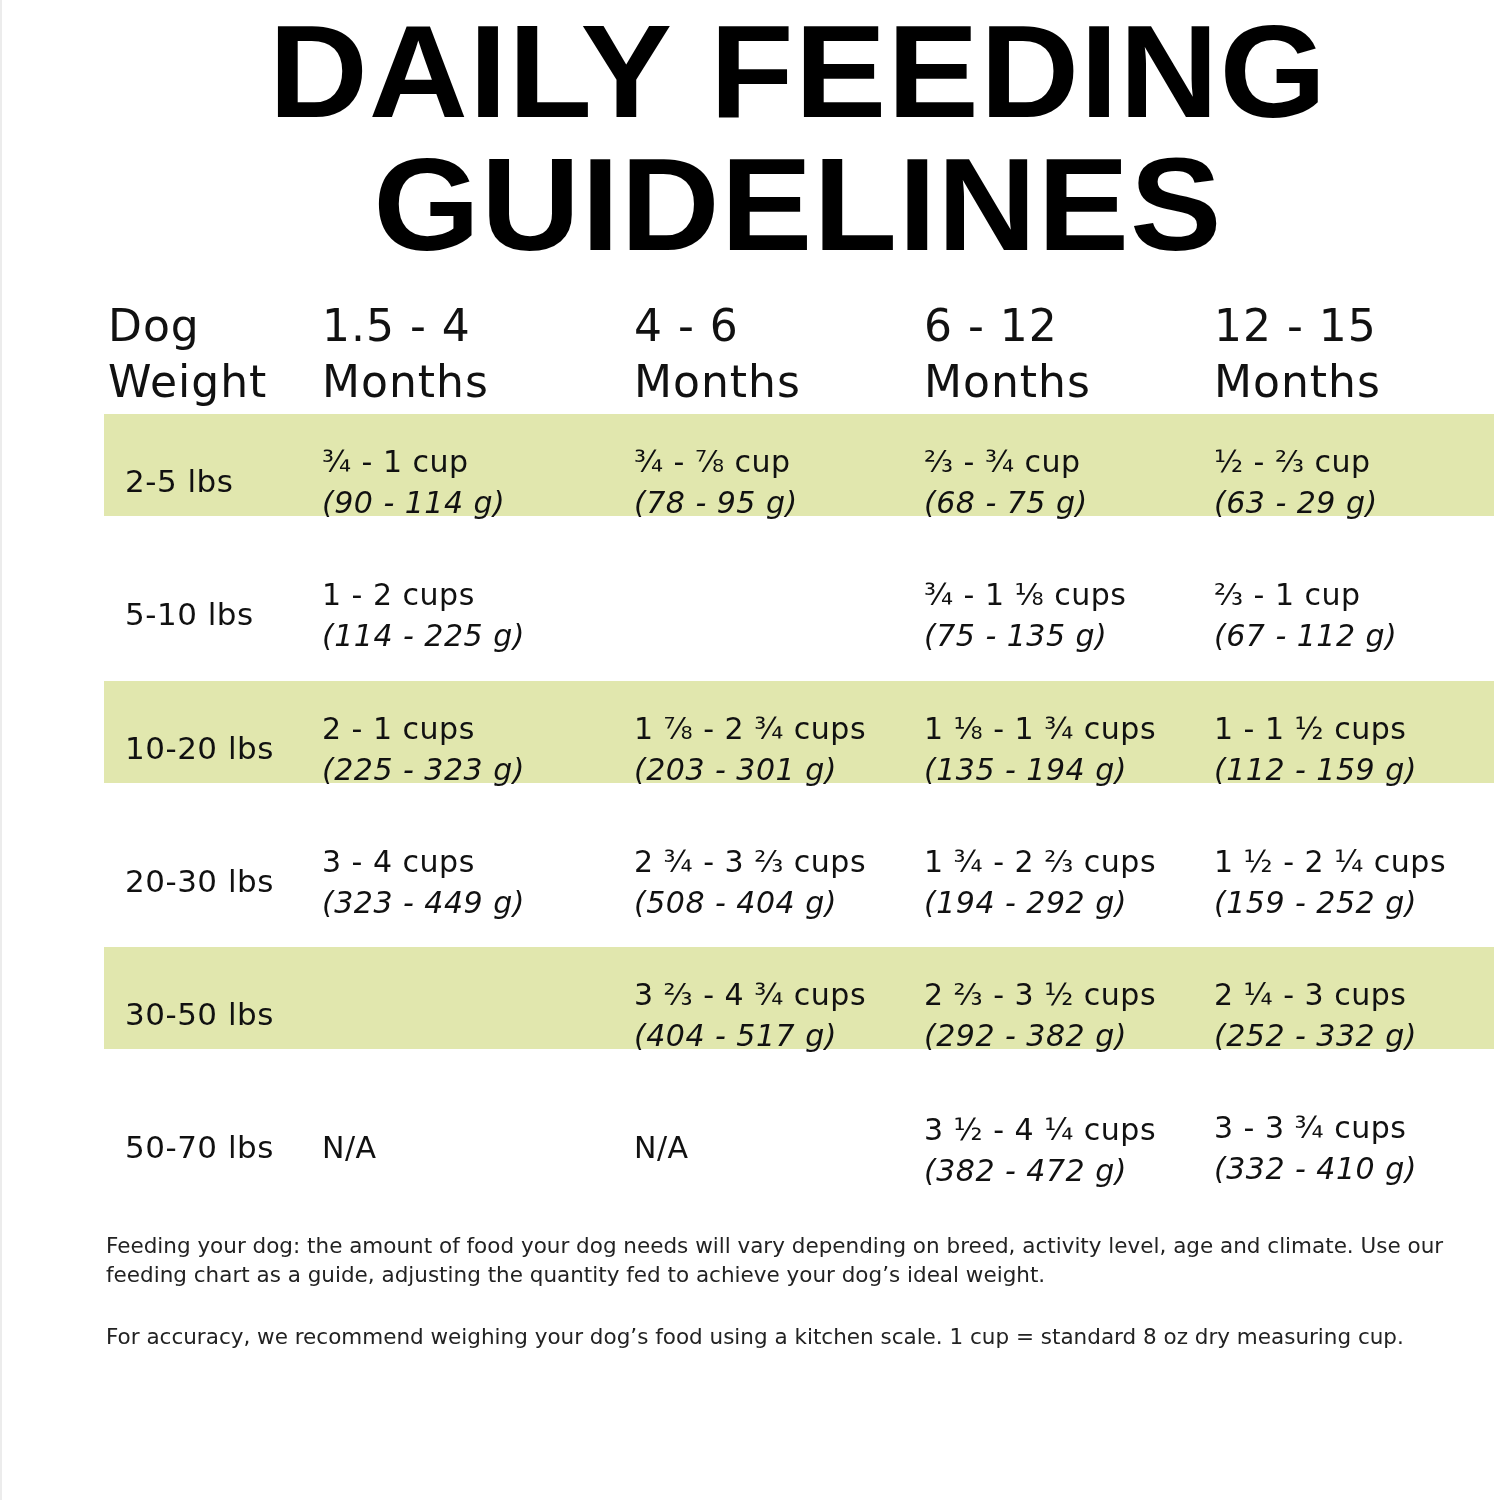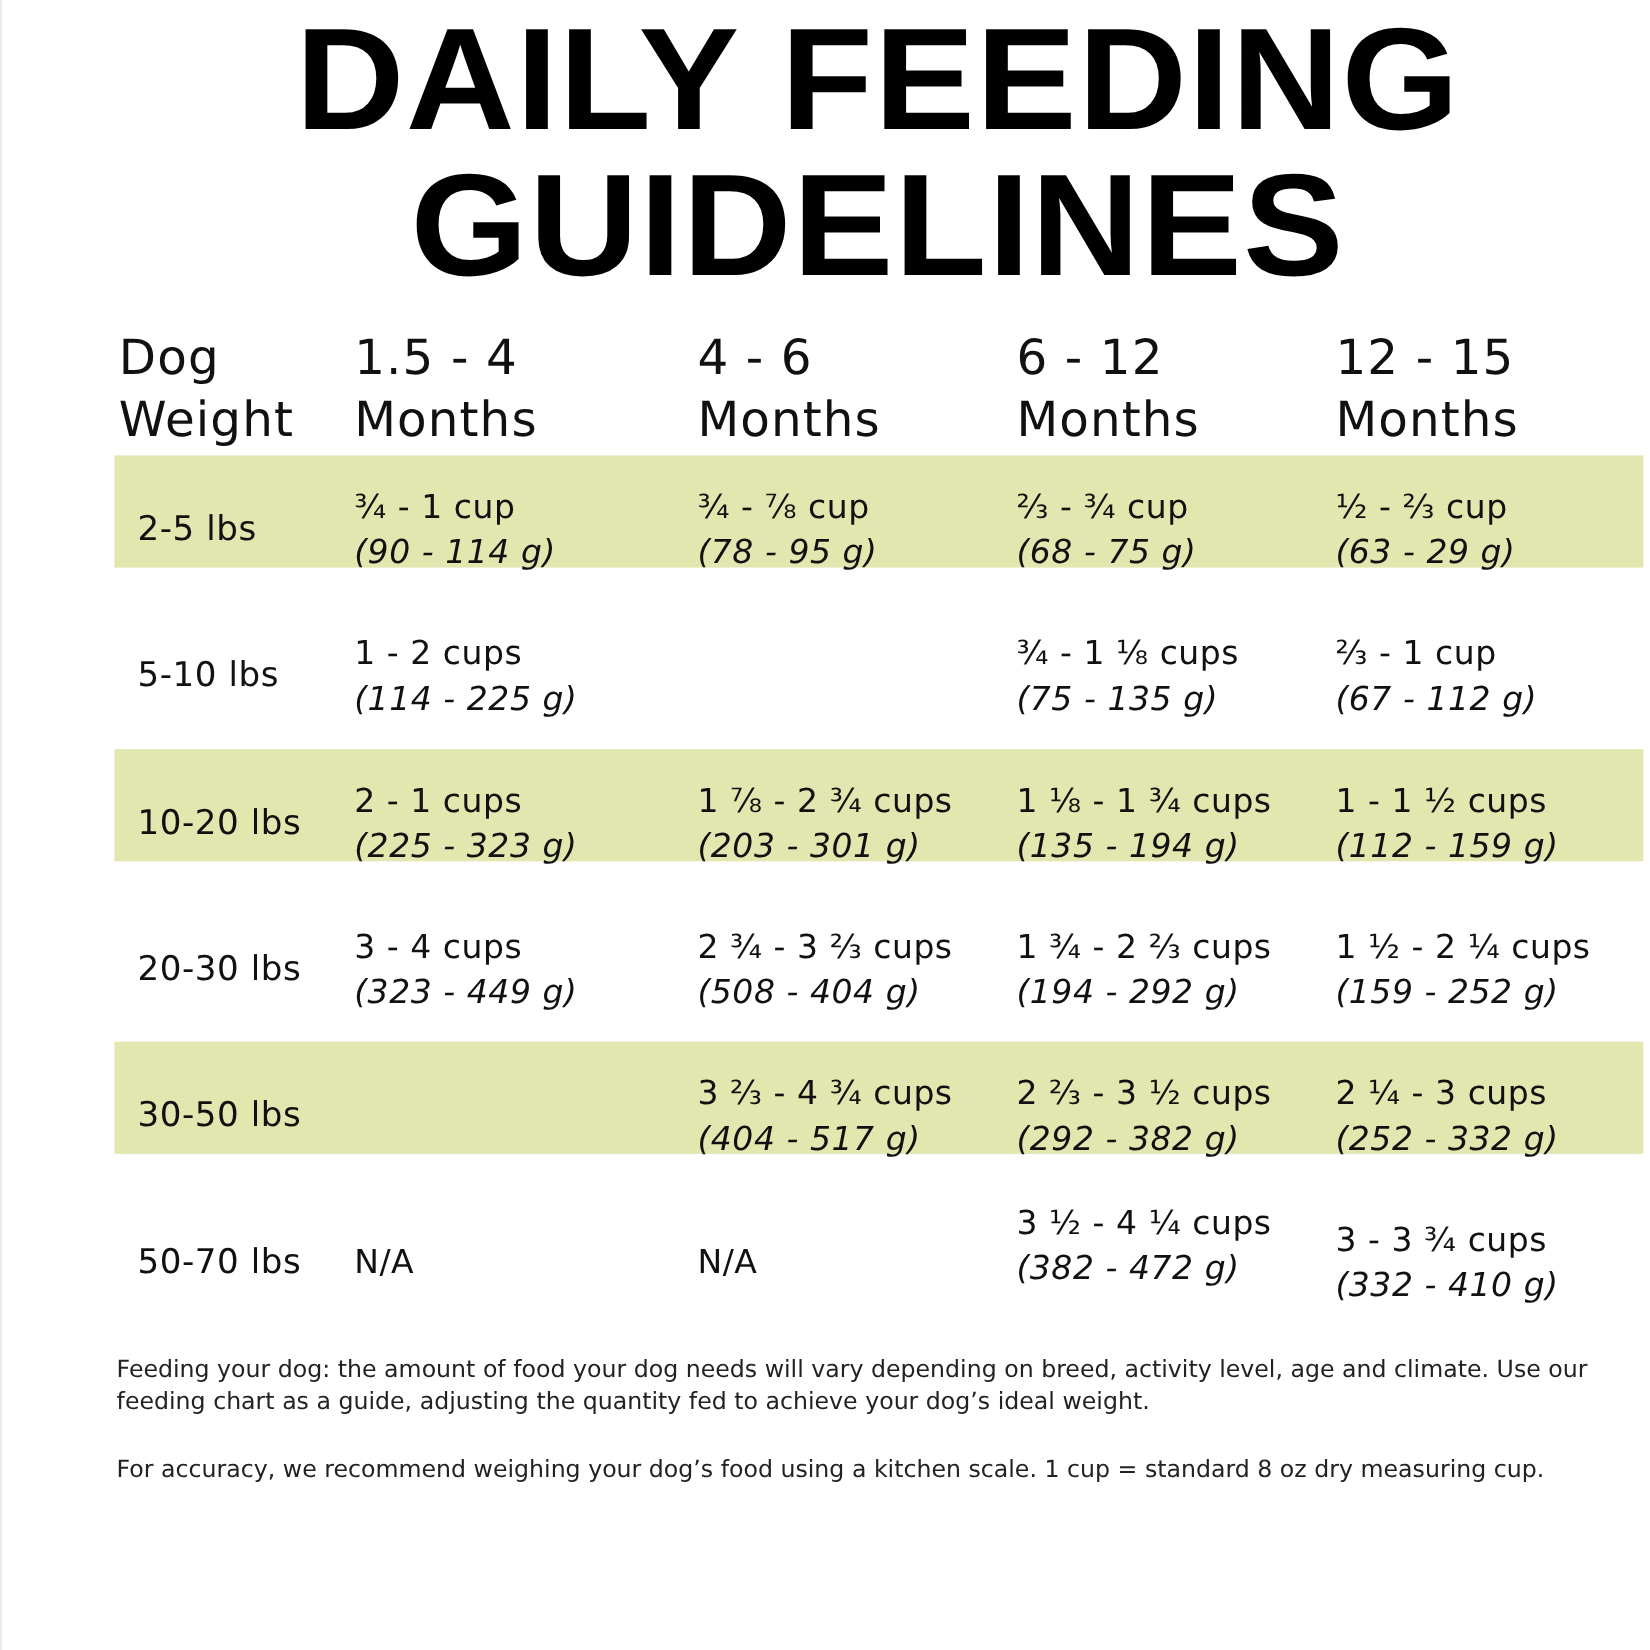--- a/index.html
+++ b/index.html
@@ -156,21 +156,21 @@
   </div>
 
   <div class="row" style="top:782px">
     <div class="weight" style="top:47px">50-70 lbs</div>
     <div class="cell" style="left:218px;top:47px">
         <span class="c">N/A</span>
       </div>
     <div class="cell" style="left:530px;top:47px">
         <span class="c">N/A</span>
       </div>
-    <div class="cell" style="left:820px;top:12px">
+    <div class="cell" style="left:820px;top:29px">
         <span class="c">3 ½ - 4 ¼ cups</span>
         <span class="g">(382 - 472 g)</span>
       </div>
     <div class="cell" style="left:1110px;top:27px">
         <span class="c">3 - 3 ¾ cups</span>
         <span class="g">(332 - 410 g)</span>
       </div>
   </div>
 </div>
 

